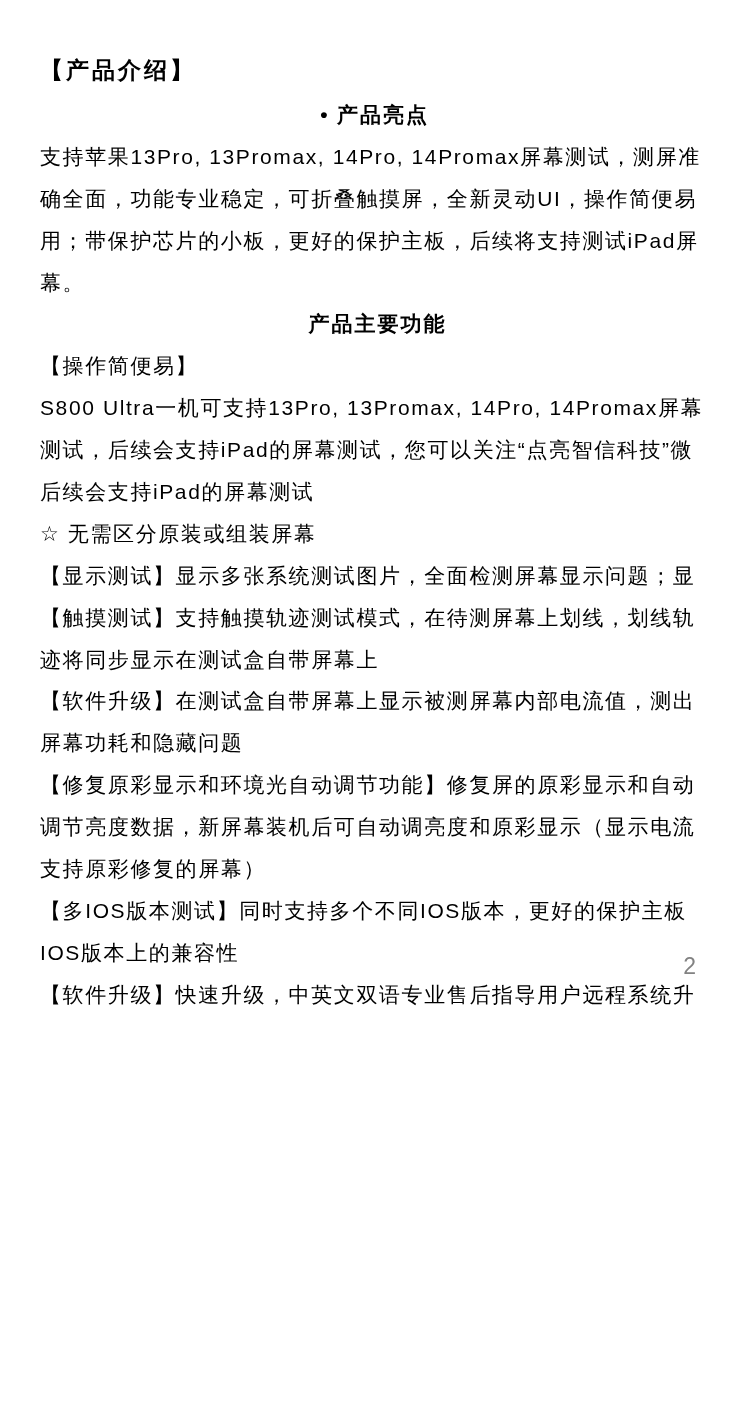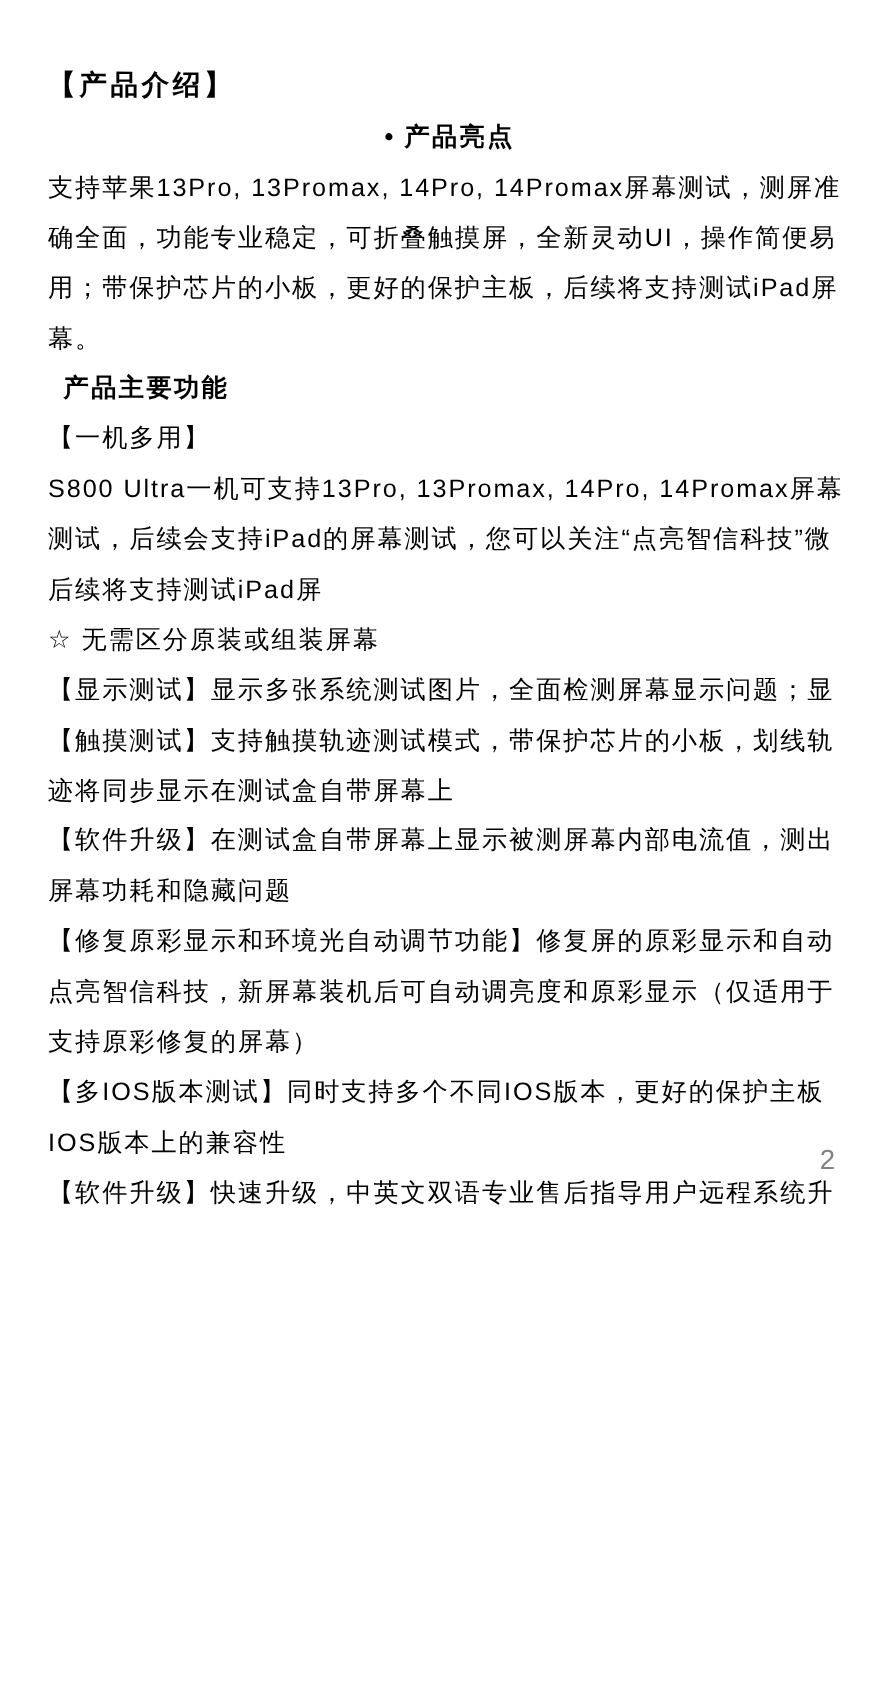--- a/index.html
+++ b/index.html
@@ -44,20 +44,21 @@
   }
   .bullet-line .marker {
     display: inline-block;
     width: 24px;
     font-weight: 700;
   }
   .heading-line {
     font-weight: 700;
     padding-left: 13px;
     letter-spacing: 2px;
+    text-align: center;
   }
   .page-num {
     position: absolute;
     right: 40px;
     bottom: 28px;
     font-size: 23px;
     letter-spacing: 0;
     color: #828282;
   }
 </style>
@@ -71,32 +72,32 @@
 
     <div class="line bullet-line"><span class="marker">•</span><span>产品亮点</span></div>
 
     <div class="line">支持苹果13Pro, 13Promax, 14Pro, 14Promax屏幕测试，测屏准</div>
     <div class="line">确全面，功能专业稳定，可折叠触摸屏，全新灵动UI，操作简便易</div>
     <div class="line">用；带保护芯片的小板，更好的保护主板，后续将支持测试iPad屏</div>
     <div class="line">幕。</div>
 
     <div class="line heading-line">产品主要功能</div>
 
-    <div class="line">【一机多用】</div>
+    <div class="line">【操作简便易】</div>
     <div class="line">S800 Ultra一机可支持13Pro, 13Promax, 14Pro, 14Promax屏幕</div>
     <div class="line">测试，后续会支持iPad的屏幕测试，您可以关注“点亮智信科技”微</div>
-    <div class="line">后续将支持测试iPad屏</div>
+    <div class="line">后续会支持iPad的屏幕测试</div>
     <div class="line">☆ 无需区分原装或组装屏幕</div>
     <div class="line">【显示测试】显示多张系统测试图片，全面检测屏幕显示问题；显</div>
-    <div class="line">【触摸测试】支持触摸轨迹测试模式，带保护芯片的小板，划线轨</div>
+    <div class="line">【触摸测试】支持触摸轨迹测试模式，在待测屏幕上划线，划线轨</div>
     <div class="line">迹将同步显示在测试盒自带屏幕上</div>
     <div class="line">【软件升级】在测试盒自带屏幕上显示被测屏幕内部电流值，测出</div>
     <div class="line">屏幕功耗和隐藏问题</div>
     <div class="line">【修复原彩显示和环境光自动调节功能】修复屏的原彩显示和自动</div>
-    <div class="line">点亮智信科技，新屏幕装机后可自动调亮度和原彩显示（仅适用于</div>
+    <div class="line">调节亮度数据，新屏幕装机后可自动调亮度和原彩显示（显示电流</div>
     <div class="line">支持原彩修复的屏幕）</div>
     <div class="line">【多IOS版本测试】同时支持多个不同IOS版本，更好的保护主板</div>
     <div class="line">IOS版本上的兼容性</div>
     <div class="line">【软件升级】快速升级，中英文双语专业售后指导用户远程系统升</div>
     <div class="line">级</div>
 
   </div>
 
   <div class="page-num">2</div>
 </div>

